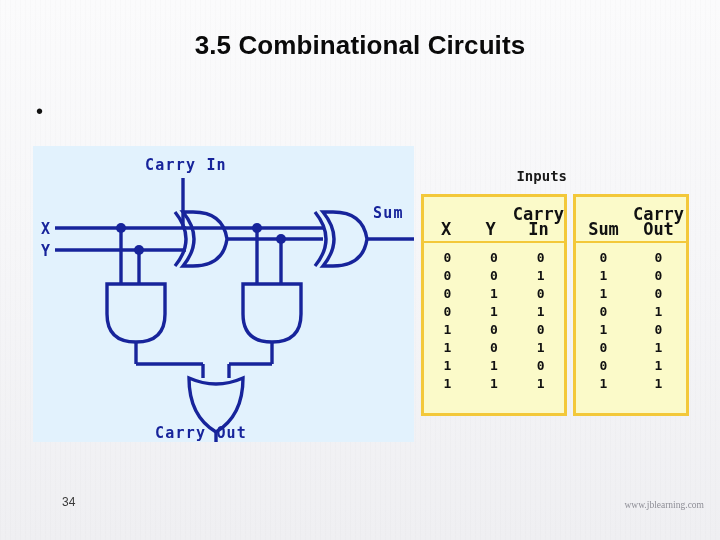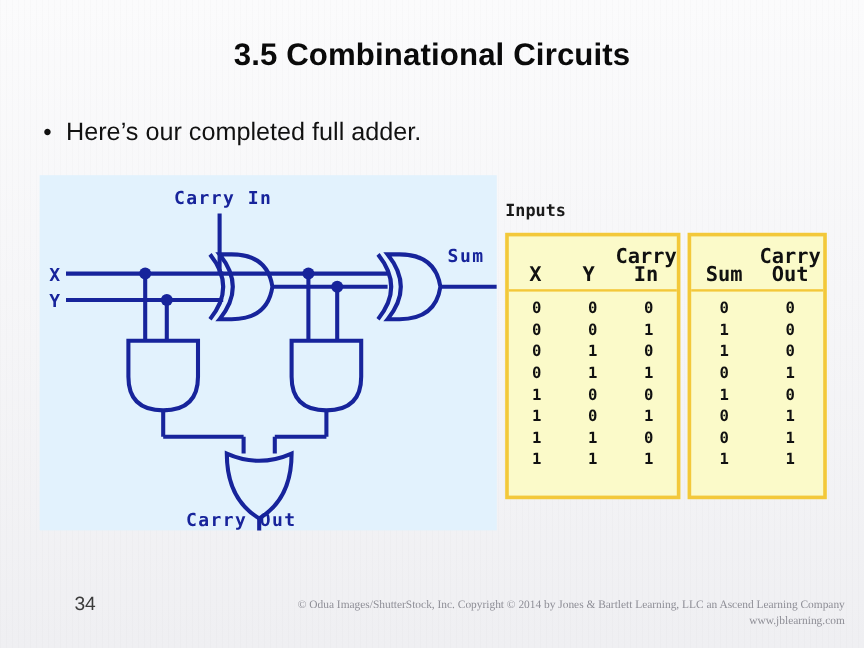--- a/index.html
+++ b/index.html
@@ -43,21 +43,21 @@
   }
 
   
   .tt-wrap{
     position:absolute;left:421px;top:168px;width:268px;height:248px;
   }
   .tt-caption{
     position:absolute;top:0;height:22px;
     font-family:"DejaVu Sans Mono","Liberation Mono",monospace;
     font-size:14px;font-weight:bold;color:#1a1a1a;
-    text-align:left;
+    text-align:right;
   }
   .cap-in{left:0;width:146px;}
   .cap-out{left:152px;width:116px;}
 
   .tt-box{
     position:absolute;top:26px;
     background:#fbfac9;
     border:3px solid #f3c83a;
     box-sizing:border-box;
   }
@@ -80,40 +80,39 @@
   .trow{display:flex;height:18px;align-items:center;}
   .tcell{
     flex:1;text-align:center;
     font-family:"DejaVu Sans Mono","Liberation Mono",monospace;
     font-size:13px;font-weight:bold;color:#111;
   }
 
   
   .page-num{
     position:absolute;left:62px;top:495px;
-    font-size:16px;color:#3a3a3a;
+    font-size:12px;color:#3a3a3a;
   }
   .footer{
     position:absolute;left:0;top:499px;width:712px;
     text-align:right;padding-right:8px;
     font-family:"Liberation Serif",serif;
     font-size:9.5px;color:#8e8e96;line-height:13px;
     box-sizing:border-box;
   }
 </style>
 </head>
 <body>
 
 <div class="slide">
 
   <div class="title">3.5 Combinational Circuits</div>
 
   <div class="bullet-row">
     <div class="bullet-dot">•</div>
-    <div class="bullet-text">Here’s our completed full adder.</div>
   </div>
 
   <div class="circuit-panel">
     <svg width="381" height="296" viewBox="0 0 381 296" xmlns="http://www.w3.org/2000/svg">
       <g fill="none" stroke="#17249b" stroke-width="3.4" stroke-linecap="butt" stroke-linejoin="miter">
 
         <line x1="22" y1="82" x2="153" y2="82"></line>
 
         <line x1="22" y1="104" x2="153" y2="104"></line>
 
@@ -273,17 +272,16 @@
           <div class="tcell">1</div>
           <div class="tcell">1</div>
         </div>
       </div>
     </div>
   </div>
 
   <div class="page-num">34</div>
 
   <div class="footer">
-    <div>© Odua Images/ShutterStock, Inc. Copyright © 2014 by Jones &amp; Bartlett Learning, LLC an Ascend Learning Company</div>
     <div>www.jblearning.com</div>
   </div>
 
 </div>
 
 </body></html>

